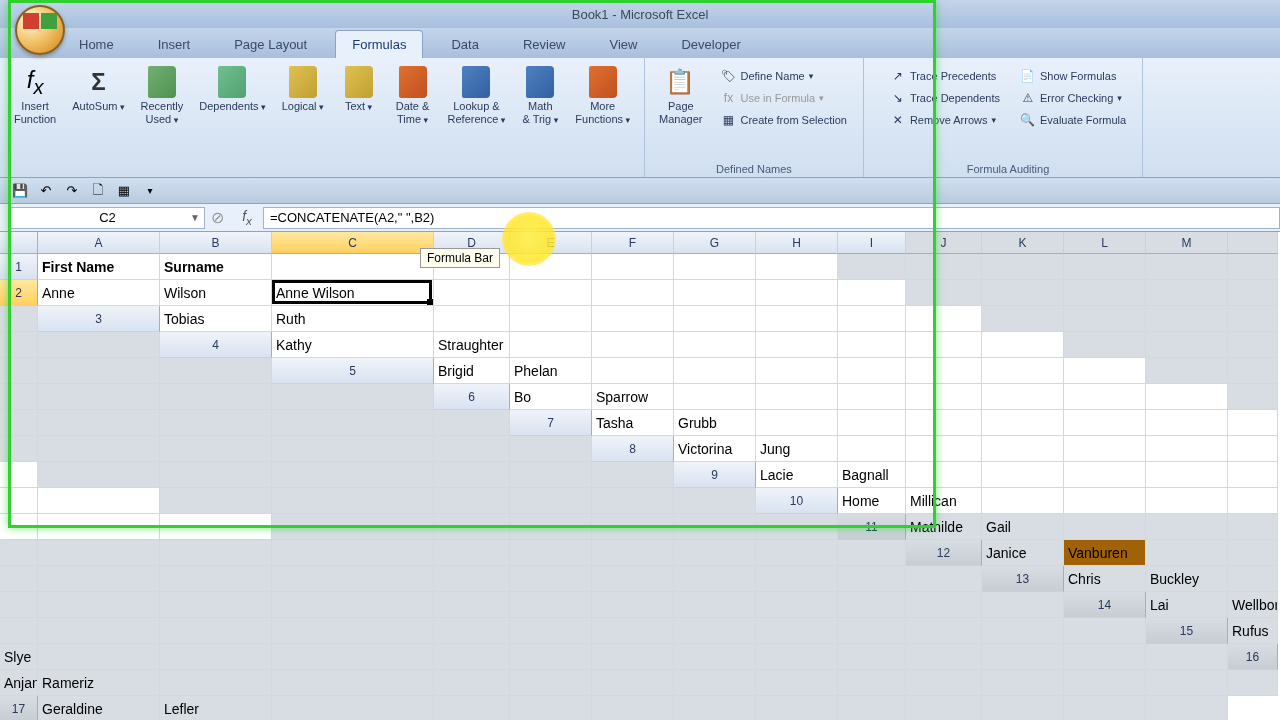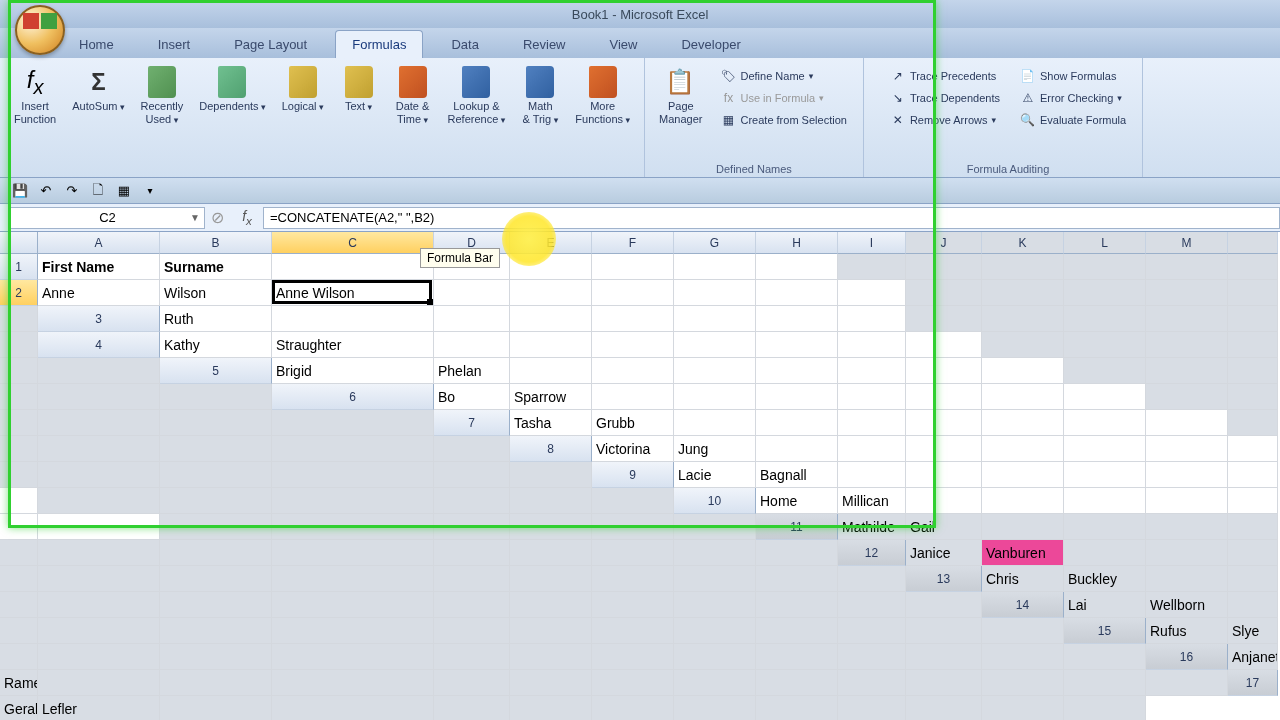--- a/index.html
+++ b/index.html
@@ -284,20 +284,21 @@
       <div class="cell"></div>
       <div class="cell"></div>
       <div class="cell"></div>
       <div class="cell" style="background: rgb(216, 221, 228);"></div>
       <div class="cell" style="background: rgb(216, 221, 228);"></div>
       <div class="cell" style="background: rgb(216, 221, 228);"></div>
       <div class="cell" style="background: rgb(216, 221, 228);"></div>
       <div class="cell" style="background: rgb(216, 221, 228);"></div>
       <div class="cell" style="background: rgb(216, 221, 228);"></div>
       <div class="row-head">3</div>
+      <div class="cell">Tobias</div>
       <div class="cell">Ruth</div>
       <div class="cell"></div>
       <div class="cell"></div>
       <div class="cell"></div>
       <div class="cell"></div>
       <div class="cell"></div>
       <div class="cell"></div>
       <div class="cell"></div>
       <div class="cell" style="background: rgb(216, 221, 228);"></div>
       <div class="cell" style="background: rgb(216, 221, 228);"></div>
@@ -428,21 +429,21 @@
       <div class="cell" style="background: rgb(216, 221, 228);"></div>
       <div class="cell" style="background: rgb(216, 221, 228);"></div>
       <div class="cell" style="background: rgb(216, 221, 228);"></div>
       <div class="cell" style="background: rgb(216, 221, 228);"></div>
       <div class="cell" style="background: rgb(216, 221, 228);"></div>
       <div class="cell" style="background: rgb(216, 221, 228);"></div>
       <div class="cell" style="background: rgb(216, 221, 228);"></div>
       <div class="cell" style="background: rgb(216, 221, 228);"></div>
       <div class="row-head" style="background: linear-gradient(rgb(216, 221, 228), rgb(200, 205, 212));">12</div>
       <div class="cell" style="background: rgb(216, 221, 228);">Janice</div>
-      <div class="cell" style="background: #ec4899;">Vanburen</div>
+      <div class="cell" style="background: #a16207;">Vanburen</div>
       <div class="cell" style="background: rgb(216, 221, 228);"></div>
       <div class="cell" style="background: rgb(216, 221, 228);"></div>
       <div class="cell" style="background: rgb(216, 221, 228);"></div>
       <div class="cell" style="background: rgb(216, 221, 228);"></div>
       <div class="cell" style="background: rgb(216, 221, 228);"></div>
       <div class="cell" style="background: rgb(216, 221, 228);"></div>
       <div class="cell" style="background: rgb(216, 221, 228);"></div>
       <div class="cell" style="background: rgb(216, 221, 228);"></div>
       <div class="cell" style="background: rgb(216, 221, 228);"></div>
       <div class="cell" style="background: rgb(216, 221, 228);"></div>

